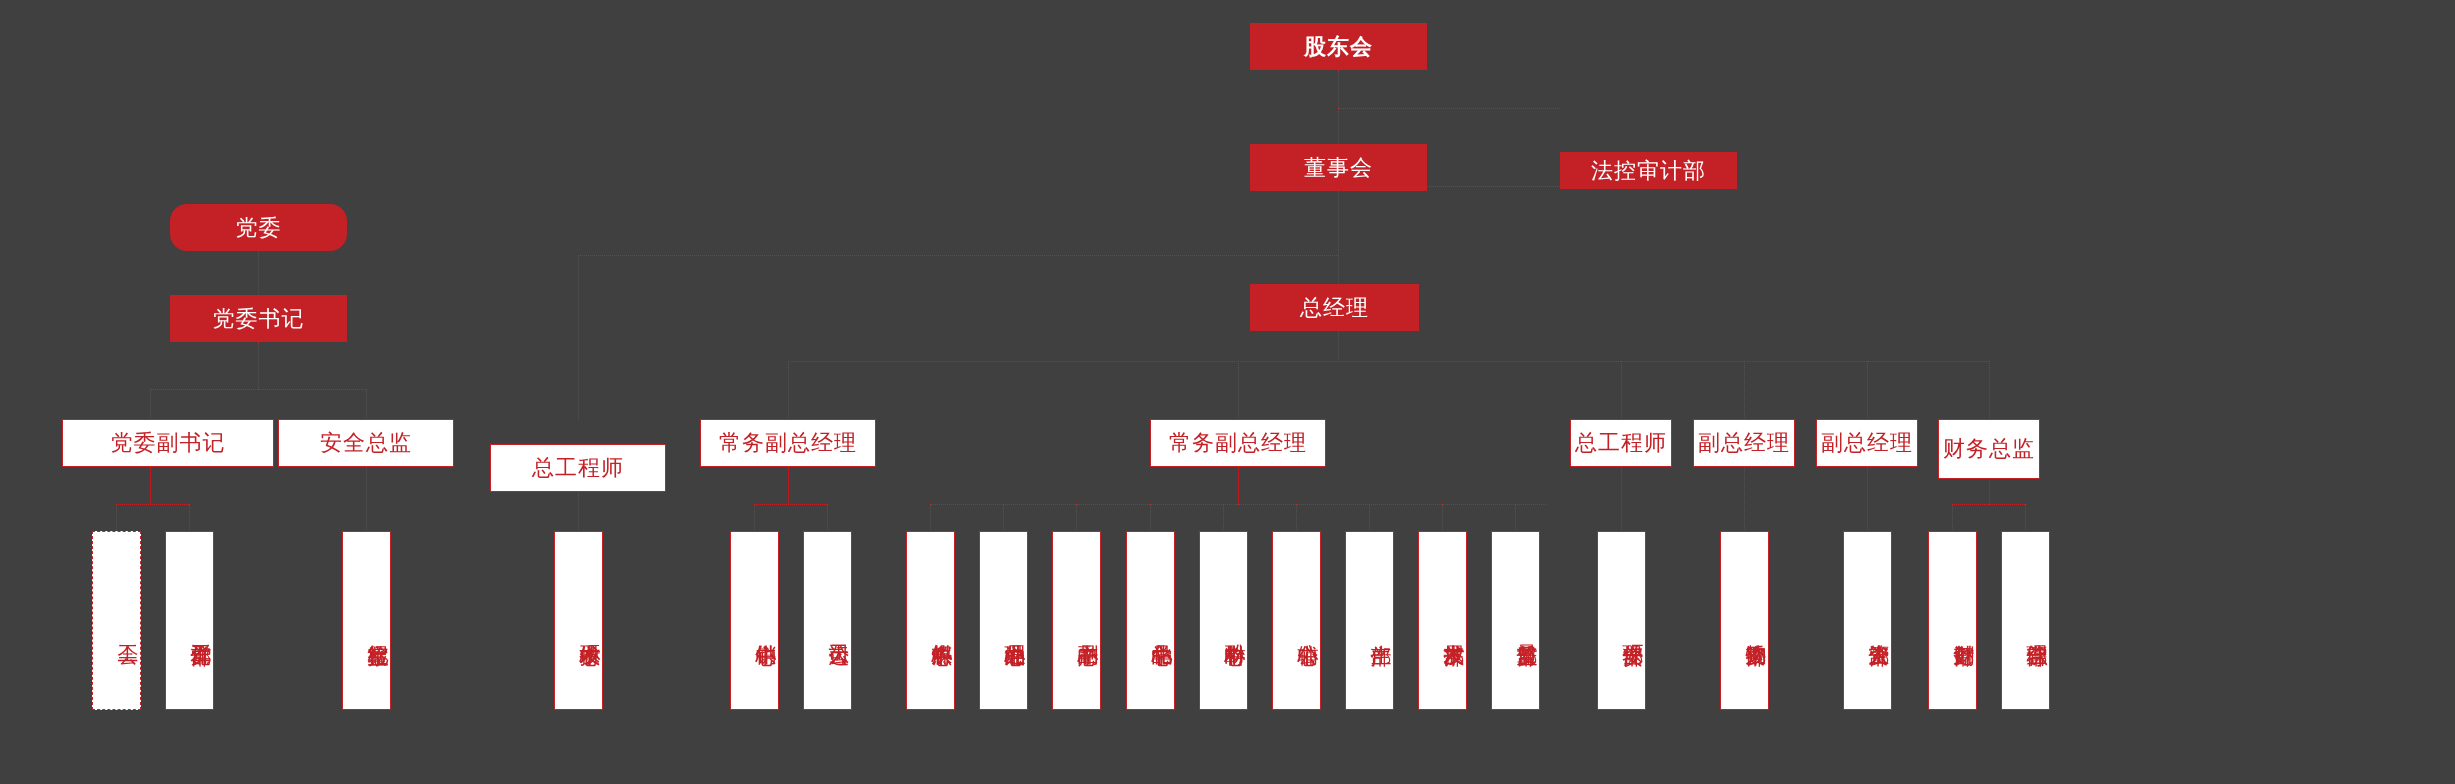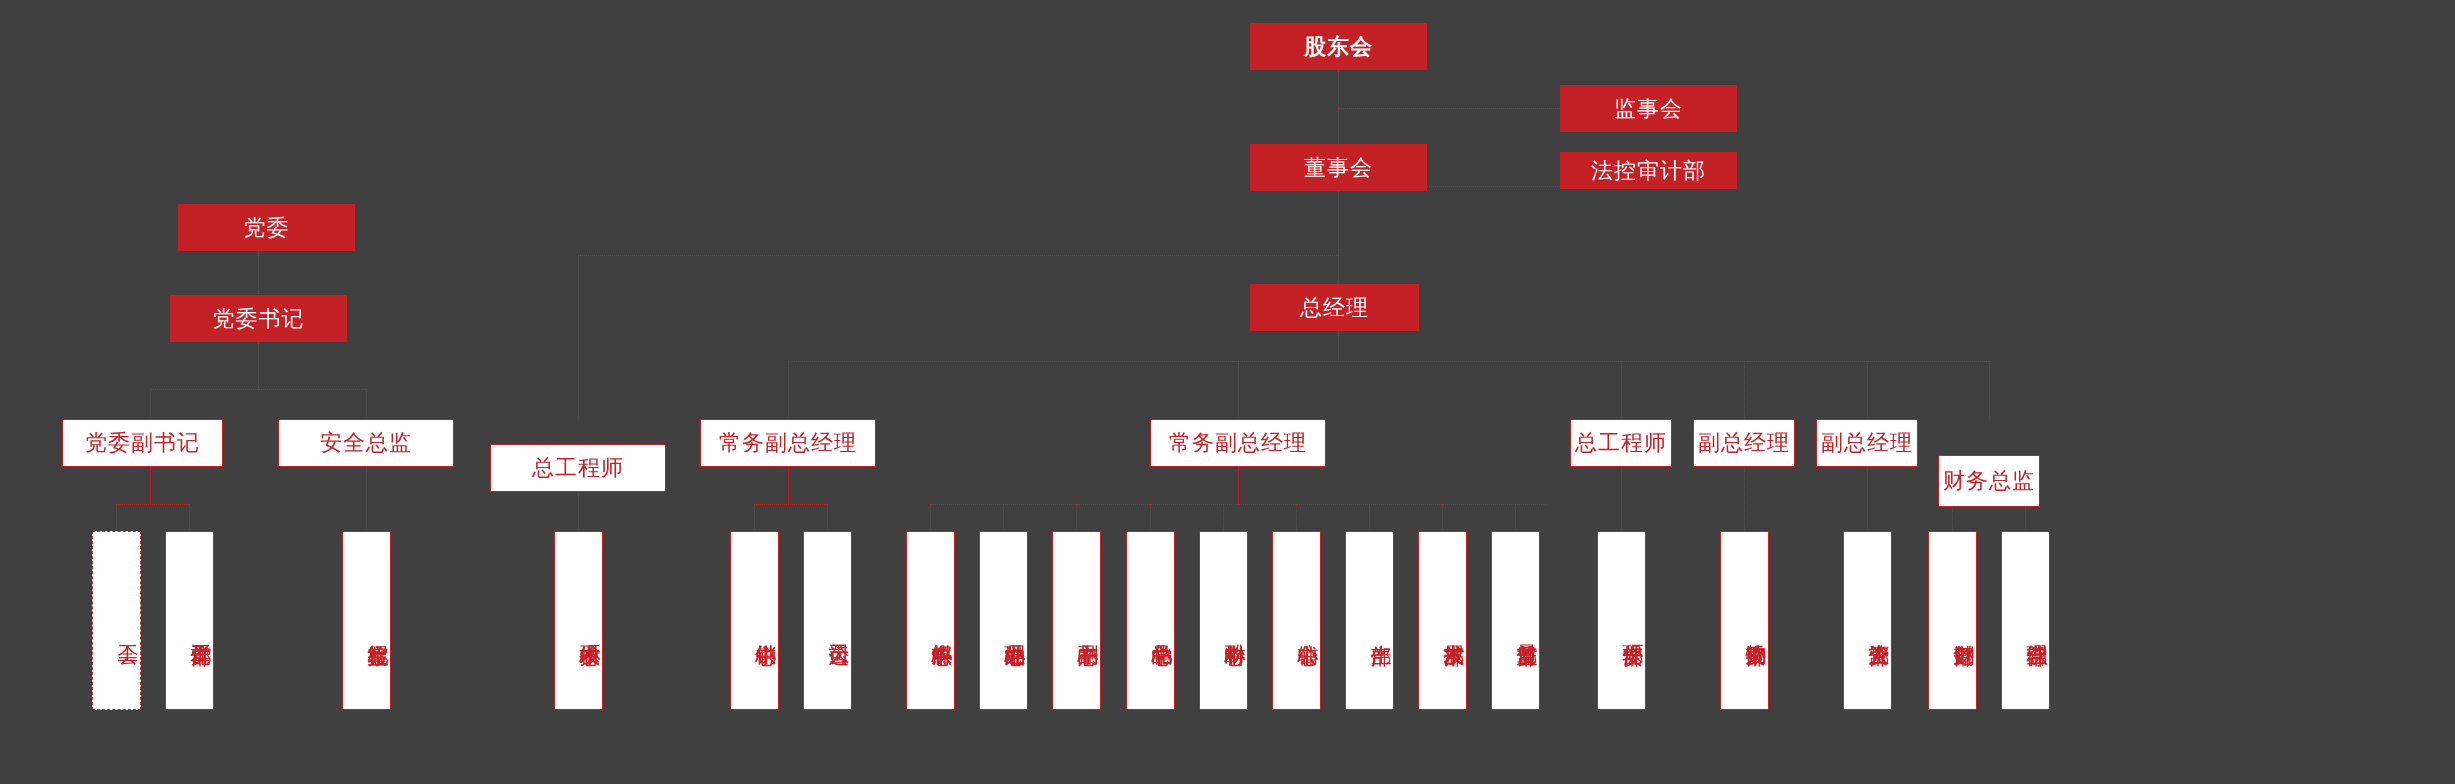--- a/index.html
+++ b/index.html
@@ -94,49 +94,48 @@
 
   <div class="ln v" style="left:1867px;top:467px;height:65px;"></div>
 
   <div class="ln v" style="left:1989px;top:467px;height:38px;"></div>
   <div class="ln h" style="left:1952px;top:504px;width:73px;"></div>
   <div class="ln v" style="left:1952px;top:504px;height:28px;"></div>
   <div class="ln v" style="left:2025px;top:504px;height:28px;"></div>
 
   <div class="box filled bold h" style="left:1250px;top:23px;width:177px;height:47px;">股东会</div>
 
-  <div class="box filled h" style="left:1560px;top:85px;width:177px;height:47px;">监事会</div>
 
   <div class="box filled h" style="left:1250px;top:144px;width:177px;height:47px;">董事会</div>
 
   <div class="box filled h" style="left:1560px;top:152px;width:177px;height:37px;">法控审计部</div>
 
   <div class="box filled h" style="left:1250px;top:284px;width:169px;height:47px;">总经理</div>
 
-  <div class="box filled h" style="left:178px;top:204px;width:177px;height:47px;">党委</div>
+  <div class="box filled h" style="left:170px;top:204px;width:177px;height:47px;border-radius:17px;">党委</div>
 
   <div class="box filled h" style="left:170px;top:295px;width:177px;height:47px;text-align:right;">党委书记</div>
 
-  <div class="box outline h" style="left:62px;top:419px;width:161px;height:48px;">党委副书记</div>
+  <div class="box outline h" style="left:62px;top:419px;width:212px;height:48px;">党委副书记</div>
 
   <div class="box outline h" style="left:278px;top:419px;width:176px;height:48px;">安全总监</div>
 
   <div class="box outline h" style="left:490px;top:419px;width:176px;height:48px;margin-top:25px;">总工程师</div>
 
   <div class="box outline h" style="left:700px;top:419px;width:176px;height:48px;">常务副总经理</div>
 
   <div class="box outline h" style="left:1150px;top:419px;width:176px;height:48px;">常务副总经理</div>
 
   <div class="box outline h" style="left:1570px;top:419px;width:102px;height:48px;">总工程师</div>
 
   <div class="box outline h" style="left:1693px;top:419px;width:102px;height:48px;">副总经理</div>
 
   <div class="box outline h" style="left:1816px;top:419px;width:102px;height:48px;">副总经理</div>
 
-  <div class="box outline h" style="left:1938px;top:419px;width:102px;height:52px;margin-top:36px;">财务总监</div>
+  <div class="box outline h" style="left:1938px;top:419px;width:102px;height:60px;">财务总监</div>
 
   <div class="box outline dashed v" style="left:92px;top:531px;width:49px;height:179px;">工会</div>
 
   <div class="box outline v" style="left:165px;top:531px;width:49px;height:179px;">党群工作部</div>
 
   <div class="box outline v" style="left:342px;top:531px;width:49px;height:179px;">纪检监察室</div>
 
   <div class="box outline v" style="left:554px;top:531px;width:49px;height:179px;">技术研发中心</div>
 
   <div class="box outline v" style="left:730px;top:531px;width:49px;height:179px;">供销中心</div>

